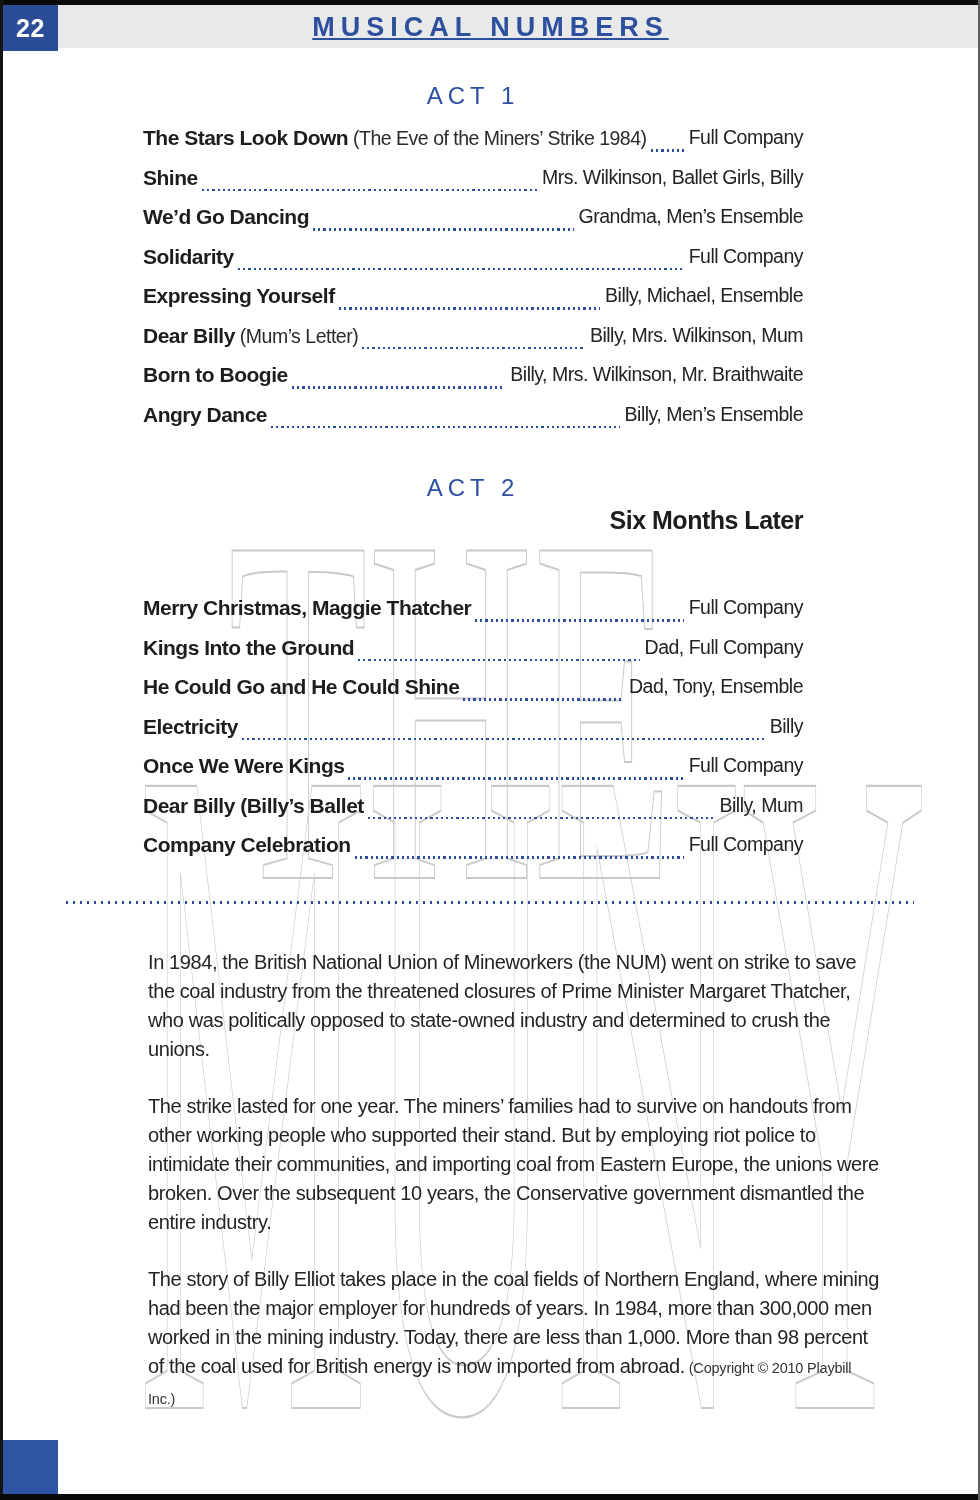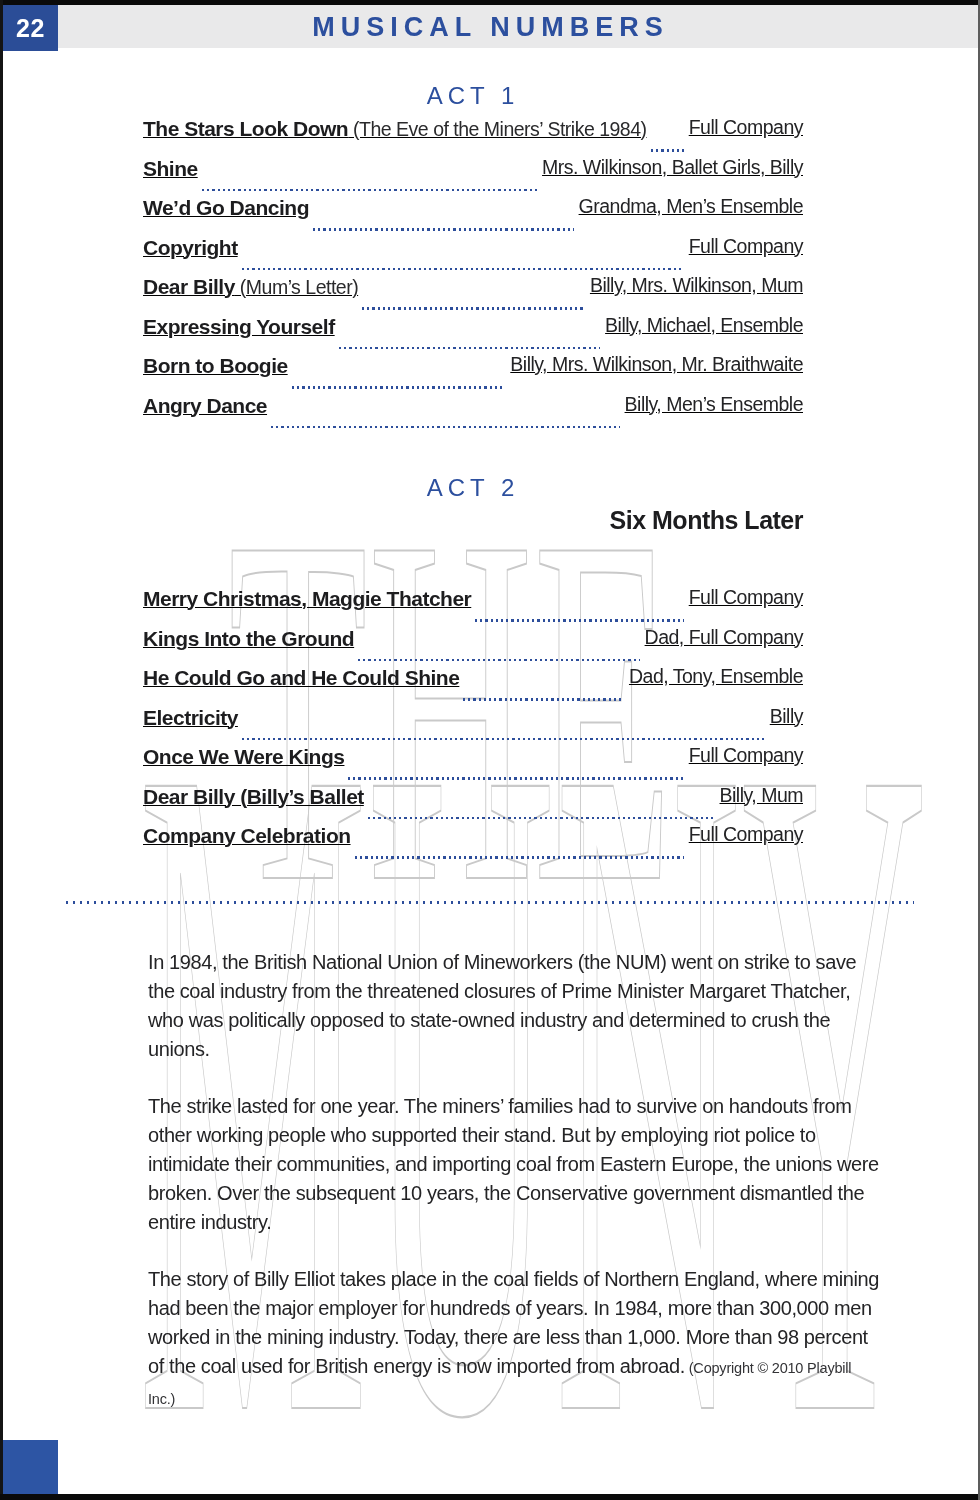--- a/index.html
+++ b/index.html
@@ -27,37 +27,37 @@
 
   
   .page-num-box{
     position:absolute;left:3px;top:5px;width:55px;height:46px;background:var(--box-blue);
     color:#fff;font-weight:bold;font-size:25px;display:flex;align-items:center;
     padding-left:13px;box-sizing:border-box;letter-spacing:0.5px;
   }
   .header-band{position:absolute;left:58px;top:5px;width:920px;height:43px;background:var(--band);}
   .page-title{
     position:absolute;left:3px;top:14px;width:975px;text-align:center;
-    color:var(--accent);font-weight:bold;font-size:27px;letter-spacing:6px;line-height:1;
+    color:var(--accent);font-weight:bold;font-size:27px;letter-spacing:6px;line-height:1;text-decoration:underline;
   }
 
   
   .content{position:absolute;left:143px;top:84px;width:660px;}
   .act-heading{
     margin:0;text-align:center;color:var(--accent);font-weight:normal;
     font-size:24px;letter-spacing:5px;line-height:1;
   }
   .act2 .act-heading{margin-top:42px;}
   .act-subheading{
     margin:8px 0 0 0;text-align:right;color:var(--ink);font-weight:bold;
     font-size:25px;letter-spacing:-0.5px;line-height:1;font-stretch:condensed;
   }
   .songs{margin-top:10px;}
   .act2 .songs{margin-top:55px;}
-  .song-row{display:flex;align-items:flex-start;height:39.5px;font-stretch:condensed;text-decoration:underline;}
+  .song-row{display:flex;align-items:center;height:39.5px;font-stretch:condensed;}
   .song-title{white-space:nowrap;line-height:1;}
   .song-title .t{font-weight:bold;font-size:21px;color:var(--ink);letter-spacing:-0.5px;}
   .song-title .n{font-weight:normal;font-size:19.5px;color:#2a2a2c;letter-spacing:-0.5px;}
   .performers{white-space:nowrap;font-size:19.5px;color:#232325;letter-spacing:-0.5px;line-height:1;}
   .leader{
     flex:1 1 auto;min-width:14px;height:2.4px;align-self:flex-end;margin:0 5px 6px 4px;
     background-image:repeating-linear-gradient(90deg,var(--leader) 0 2.2px,transparent 2.2px 5.2px);
   }
 
   
@@ -111,35 +111,35 @@
     <span class="performers">Mrs. Wilkinson, Ballet Girls, Billy</span>
   </div>
 
   <div class="song-row">
     <span class="song-title"><b class="t">We’d Go Dancing</b><span class="n"></span></span>
     <span class="leader"></span>
     <span class="performers">Grandma, Men’s Ensemble</span>
   </div>
 
   <div class="song-row">
-    <span class="song-title"><b class="t">Copyright</b><span class="n"></span></span>
-    <span class="leader"></span>
-    <span class="performers">Full Company</span>
+    <span class="song-title"><b class="t">Solidarity</b><span class="n"></span></span>
+    <span class="leader"></span>
+    <span class="performers">Full Company</span>
+  </div>
+
+  <div class="song-row">
+    <span class="song-title"><b class="t">Expressing Yourself</b><span class="n"></span></span>
+    <span class="leader"></span>
+    <span class="performers">Billy, Michael, Ensemble</span>
   </div>
 
   <div class="song-row">
     <span class="song-title"><b class="t">Dear Billy</b><span class="n"> (Mum’s Letter)</span></span>
     <span class="leader"></span>
     <span class="performers">Billy, Mrs. Wilkinson, Mum</span>
-  </div>
-
-  <div class="song-row">
-    <span class="song-title"><b class="t">Expressing Yourself</b><span class="n"></span></span>
-    <span class="leader"></span>
-    <span class="performers">Billy, Michael, Ensemble</span>
   </div>
 
   <div class="song-row">
     <span class="song-title"><b class="t">Born to Boogie</b><span class="n"></span></span>
     <span class="leader"></span>
     <span class="performers">Billy, Mrs. Wilkinson, Mr. Braithwaite</span>
   </div>
 
   <div class="song-row">
     <span class="song-title"><b class="t">Angry Dance</b><span class="n"></span></span>

